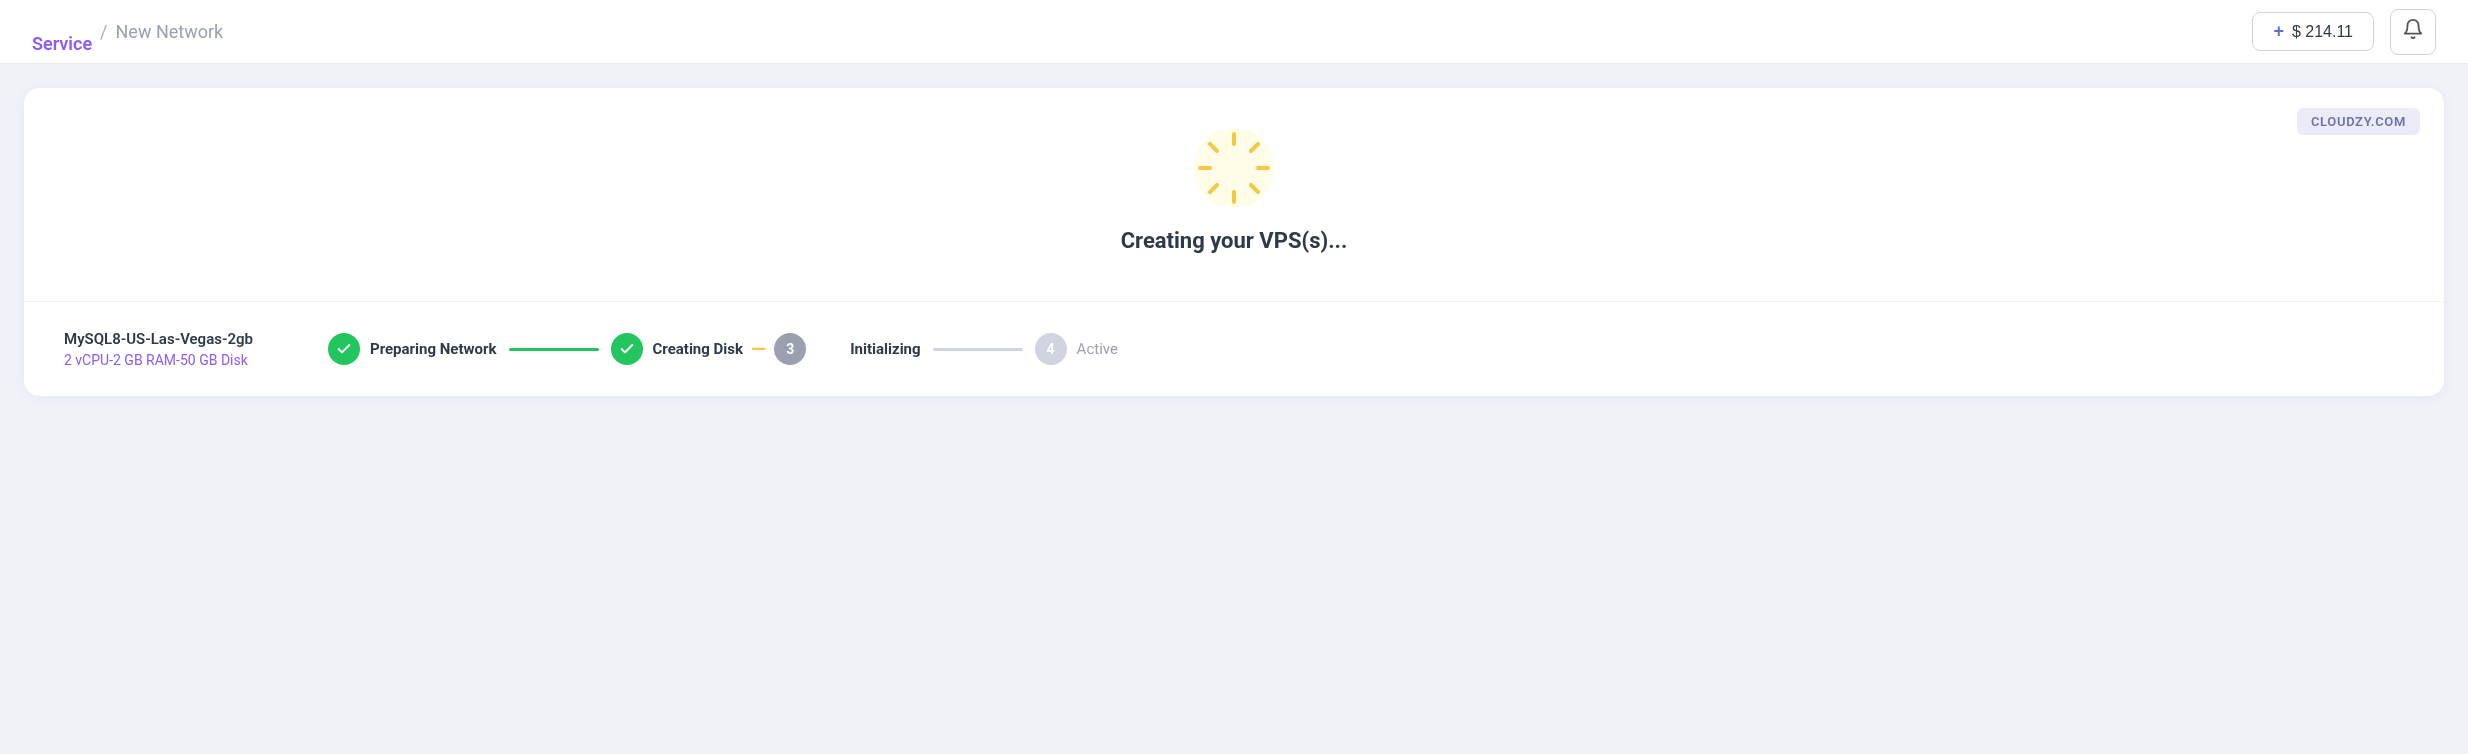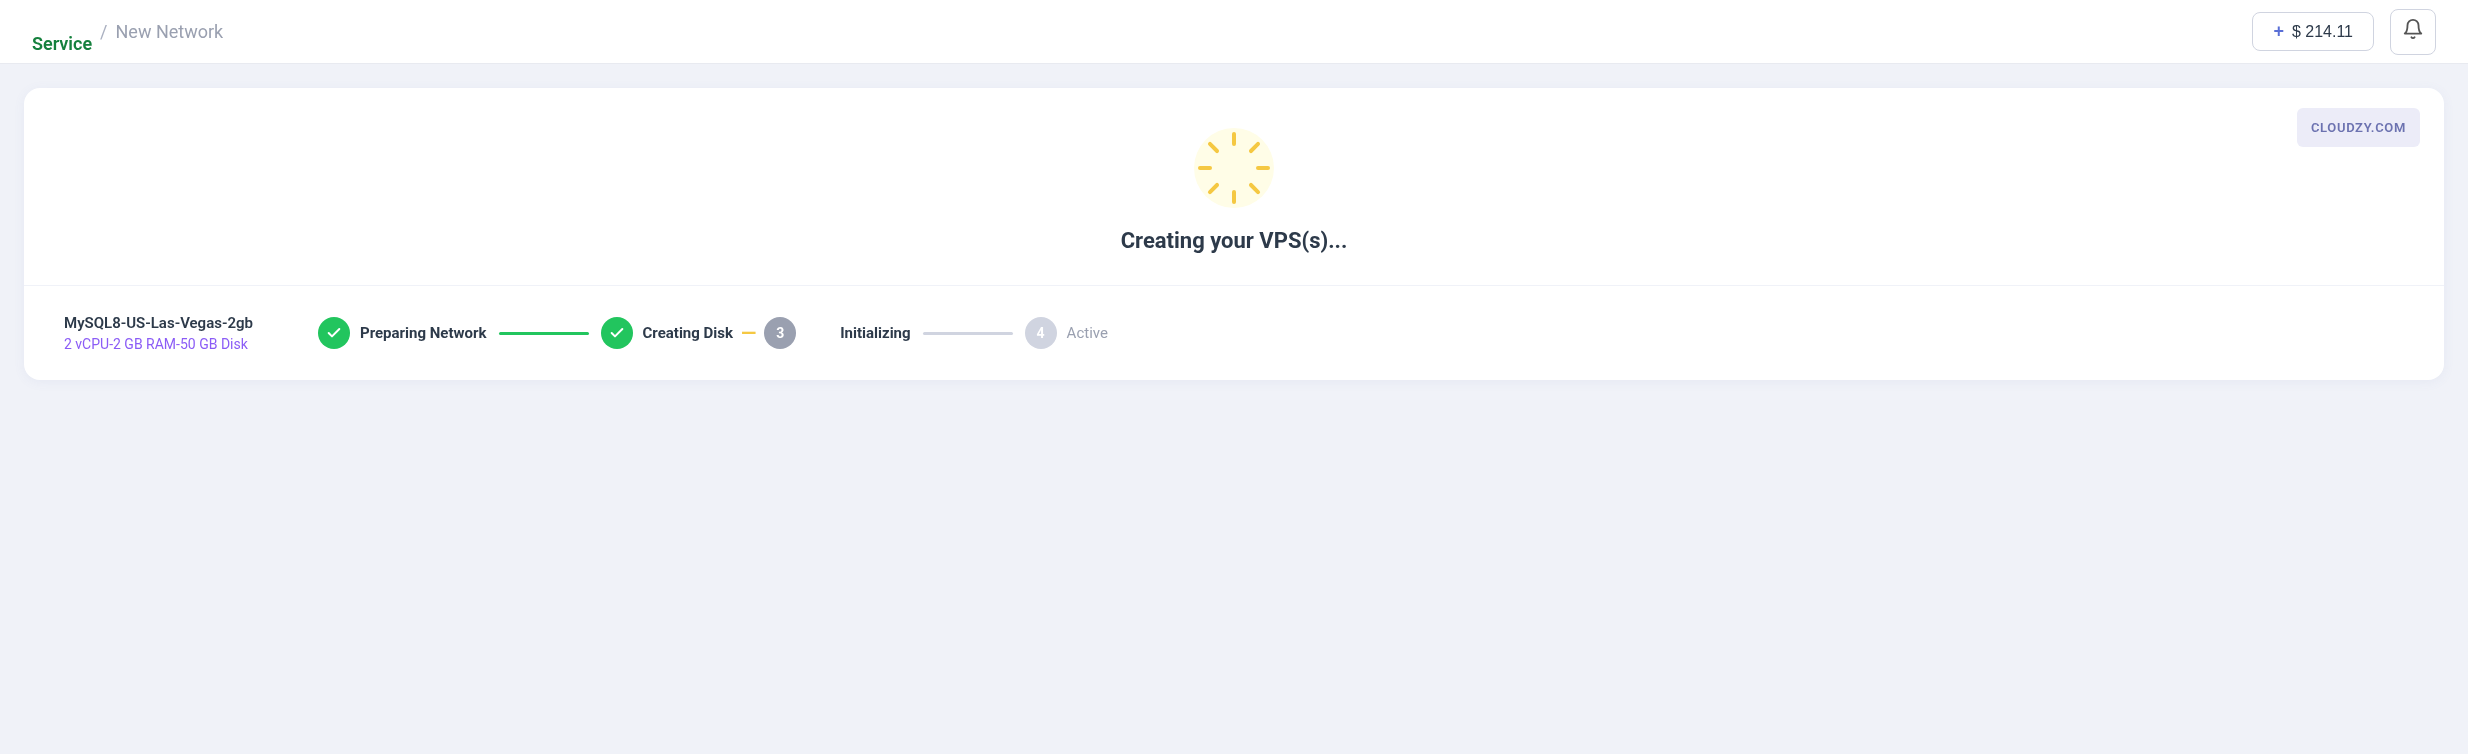--- a/index.html
+++ b/index.html
@@ -19,21 +19,21 @@
       padding: 0 32px;
       height: 64px;
     }
     .breadcrumb {
       display: flex;
       align-items: center;
       gap: 8px;
       font-size: 18px;
     }
     .breadcrumb-service {
-      color: #15803d;
+      color: #8b5cf6;
       font-weight: 600;
       margin-top: 24px;
     }
     .breadcrumb-sep {
       color: #aab0c0;
       font-size: 18px;
     }
     .breadcrumb-new-service {
       color: #9aa0b0;
       font-weight: 400;
@@ -99,21 +99,21 @@
     .cloudzy-badge {
       position: absolute;
       top: 20px;
       right: 24px;
       background: #ececf8;
       color: #6c72b0;
       font-size: 13px;
       font-weight: 600;
       letter-spacing: 0.05em;
       border-radius: 6px;
-      padding: 12px 14px;
+      padding: 6px 14px;
     }
 
     
     .spinner-container {
       width: 80px;
       height: 80px;
       position: relative;
       margin-bottom: 20px;
     }
     .spinner-bg {
@@ -147,30 +147,30 @@
     .ray:nth-child(4)  { width: 4px; height: 14px; top: 4px;  left: 38px; transform-origin: 2px 36px; transform: rotate(135deg); }
     .ray:nth-child(5)  { width: 4px; height: 14px; top: 4px;  left: 38px; transform-origin: 2px 36px; transform: rotate(180deg); }
     .ray:nth-child(6)  { width: 4px; height: 14px; top: 4px;  left: 38px; transform-origin: 2px 36px; transform: rotate(225deg); }
     .ray:nth-child(7)  { width: 4px; height: 14px; top: 4px;  left: 38px; transform-origin: 2px 36px; transform: rotate(270deg); }
     .ray:nth-child(8)  { width: 4px; height: 14px; top: 4px;  left: 38px; transform-origin: 2px 36px; transform: rotate(315deg); }
 
     .creating-title {
       font-size: 22px;
       font-weight: 700;
       color: #2d3a4a;
-      margin-bottom: 0;
+      margin-bottom: 16px;
     }
 
     
     .card-progress {
       border-top: 1px solid #f0f2f8;
       padding: 28px 40px 28px 40px;
       display: flex;
       align-items: center;
-      gap: 6px;
+      gap: 16px;
     }
     .vps-info {
       min-width: 200px;
       margin-right: 48px;
     }
     .vps-name {
       font-size: 15px;
       font-weight: 600;
       color: #2d3a4a;
       margin-bottom: 4px;

